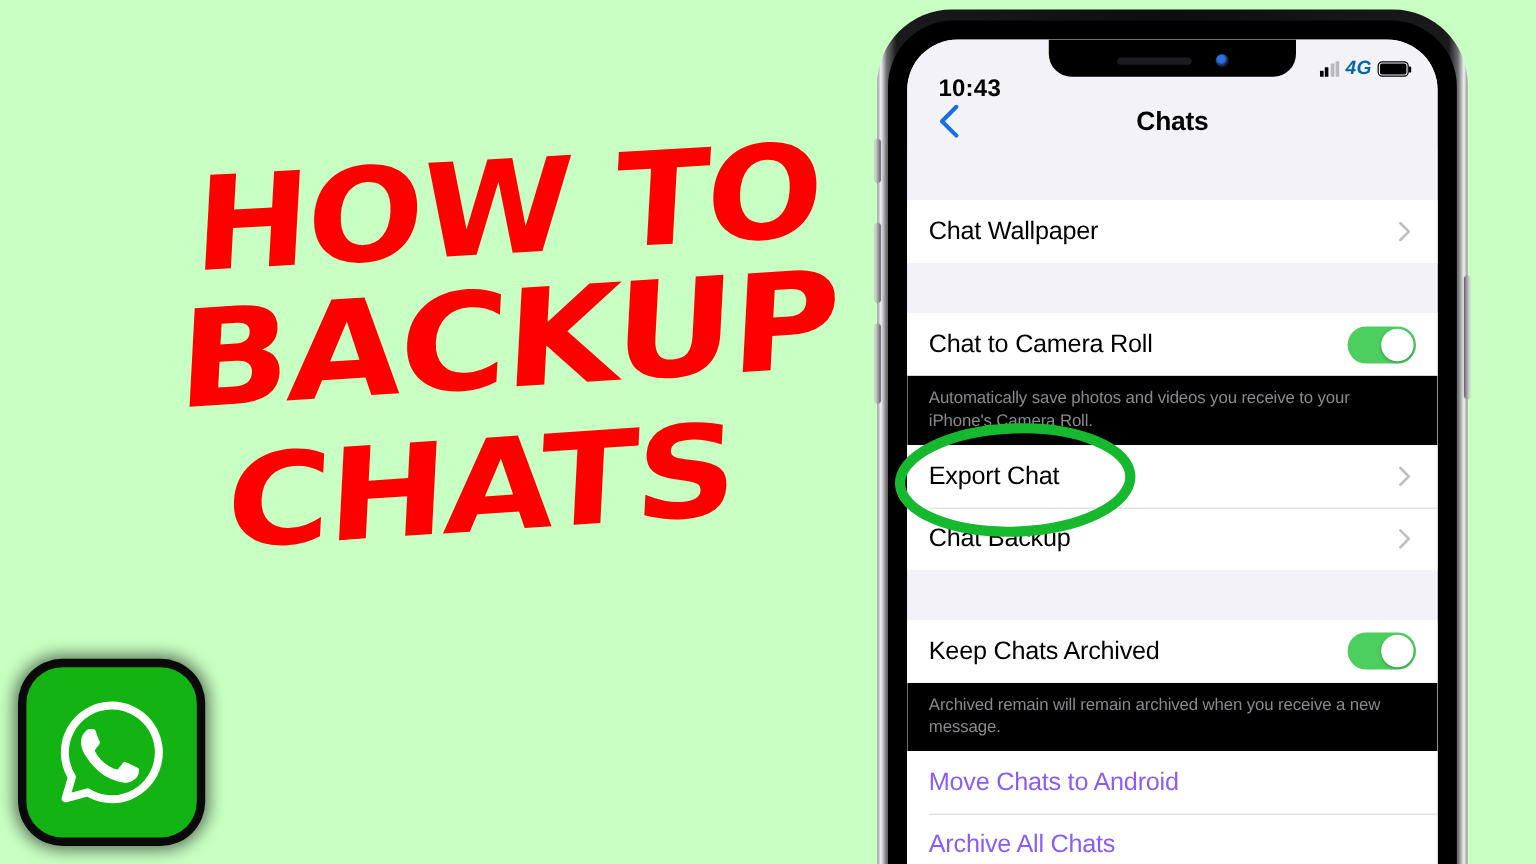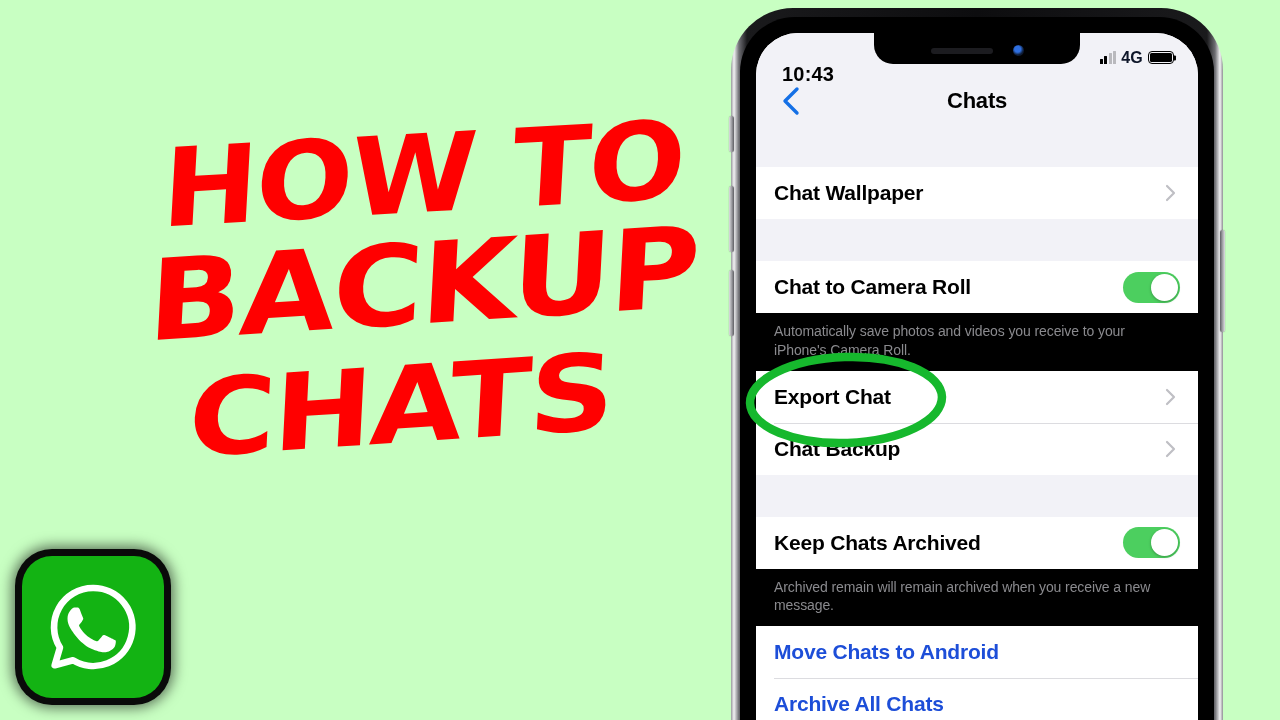--- a/index.html
+++ b/index.html
@@ -126,21 +126,21 @@
     font-size:20px; font-weight:600; color:#000;
     letter-spacing:.2px; padding-top:5px;margin-top:33px;
   }
   #status-right{ display:flex; align-items:center; gap:5px; padding-top:5px; }
   #signal-bars{ display:flex; align-items:flex-end; gap:1.5px; height:13px; }
   #signal-bars i{ width:3px; background:#000; border-radius:.5px; display:block; }
   #signal-bars i:nth-child(1){ height:5px; }
   #signal-bars i:nth-child(2){ height:8px; }
   #signal-bars i:nth-child(3){ height:11px; background:#b9b9bd; }
   #signal-bars i:nth-child(4){ height:13px; background:#b9b9bd; }
-  #status-network{ font-size:16px; font-weight:600; color:#0f172a; letter-spacing:.2px; }
+  #status-network{ font-size:16px; font-weight:600; color:#0369a1; letter-spacing:.2px;font-style:italic; }
   #battery{
     width:26px; height:13px; border:1.6px solid #000; border-radius:4px;
     position:relative; padding:1.3px;
   }
   #battery:after{
     content:""; position:absolute; right:-3.4px; top:50%; transform:translateY(-50%);
     width:2px; height:5px; background:#000; border-radius:0 1px 1px 0;
   }
   #battery-fill{ width:100%; height:100%; background:#000; border-radius:1.6px; }
 
@@ -159,33 +159,33 @@
     font-size:22px; font-weight:600; color:#000; letter-spacing:-.2px;
   }
 
   
   #list{
     position:absolute; left:0; top:92px; width:100%; bottom:0;
     background:#f2f2f7;
     overflow:hidden;
   }
   .gap{ height:42px; background:#f2f2f7; }
-  .group{ background:#fff;font-weight:bold; }
+  .group{ background:#fff; }
   .row{
     height:52px; background:#fff;
     display:flex; align-items:center; justify-content:space-between;
     padding:0 18px 0 18px;
     position:relative;
   }
   .row + .row:before{
     content:""; position:absolute; left:18px; right:0; top:0;
     height:1px; background:#dcdce0;
   }
   .row-label{ font-size:21px; color:#000; letter-spacing:-.2px; }
-  .row-label.link{ color:#1d4ed8; }
+  .row-label.link{ color:#8b5cf6; }
   .chevron{
     width:11px; height:18px; flex:none; margin-right:4px;
   }
   .toggle{
     width:57px; height:31px; border-radius:16px;
     background:#4ccf5f; position:relative; flex:none;
   }
   .toggle .knob{
     position:absolute; right:2px; top:2px;
     width:27px; height:27px; border-radius:50%;

